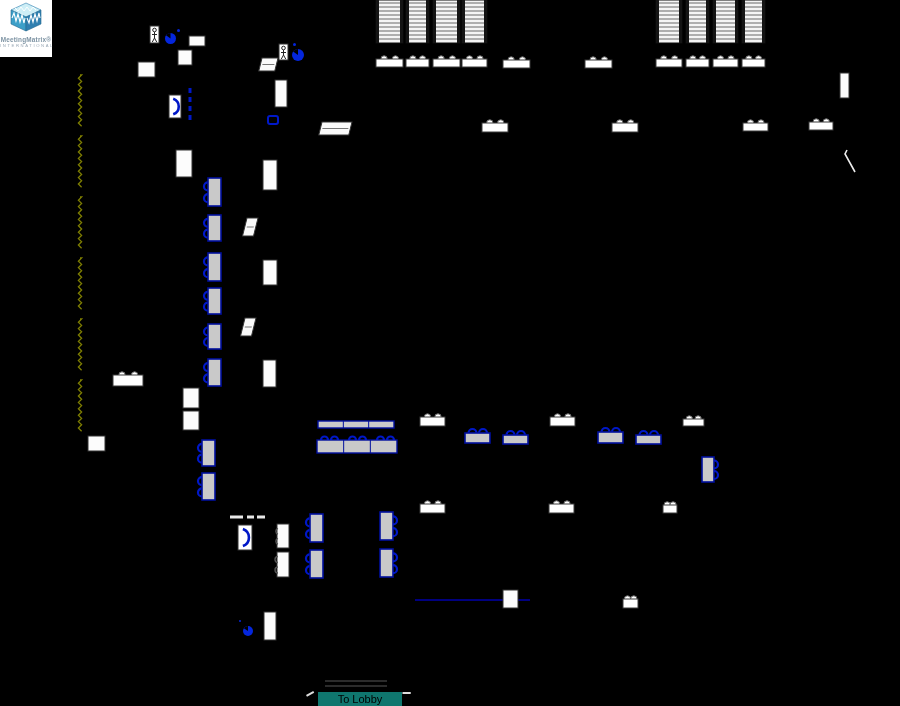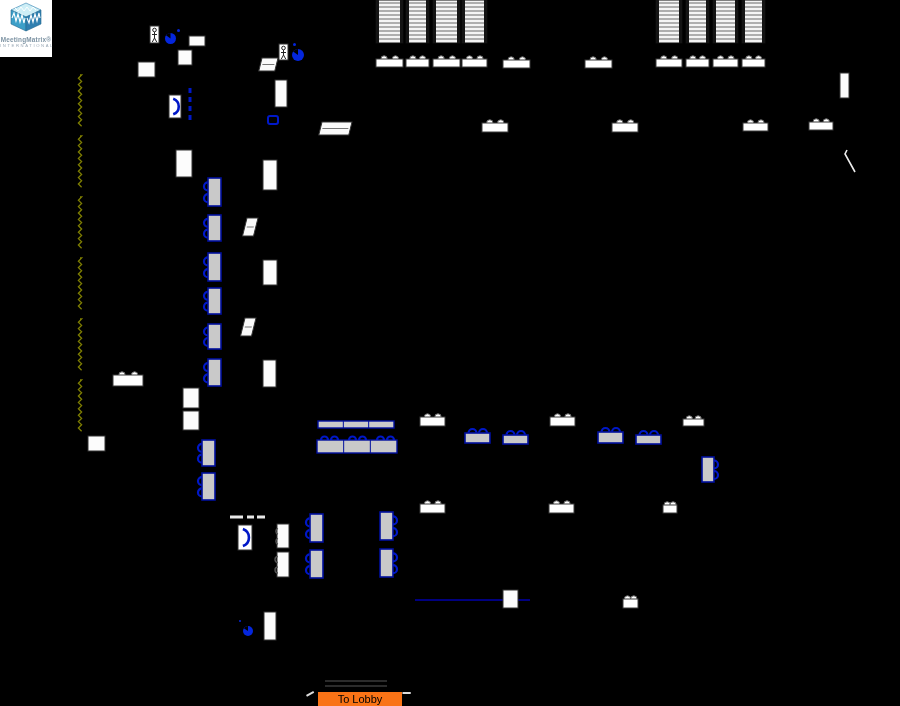--- a/index.html
+++ b/index.html
@@ -5,21 +5,21 @@
   html,body{margin:0;padding:0;background:#000;}
   #stage{position:relative;width:900px;height:706px;background:#000;overflow:hidden;
          font-family:"Liberation Sans",sans-serif;}
   #plan{position:absolute;left:0;top:0;}
   
   #logo{position:absolute;left:0;top:0;width:52px;height:57px;background:#fff;
         text-align:center;box-sizing:border-box;padding-top:2px;}
   #logo .l1{font-size:6.4px;color:#7d93a3;font-weight:bold;letter-spacing:.2px;line-height:7px;}
   #logo .l2{font-size:4.2px;color:#98a7b4;letter-spacing:1.6px;line-height:6px;}
   
-  #tolobby{position:absolute;left:318px;top:692px;width:84px;height:14px;background:#f97316;
+  #tolobby{position:absolute;left:318px;top:692px;width:84px;height:14px;background:#0f766e;
            color:#000;font-size:11px;line-height:14px;text-align:center;}
 </style>
 </head>
 <body>
 
 <div id="stage">
   <svg id="plan" width="900" height="706">
       <g transform="translate(80,0)">
         <path d="M 0 75 L 1.6 75 L -1.6 78.2 L 1.6 81.4 L -1.6 84.60000000000001 L 1.6 87.80000000000001 L -1.6 91.00000000000001 L 1.6 94.20000000000002 L -1.6 97.40000000000002 L 1.6 100.60000000000002 L -1.6 103.80000000000003 L 1.6 107.00000000000003 L -1.6 110.20000000000003 L 1.6 113.40000000000003 L -1.6 116.60000000000004 L 1.6 119.80000000000004 L -1.6 123.00000000000004 L 1.6 126.20000000000005" fill="none" stroke="#7f7f00" stroke-width="1.3"></path>
         <path d="M 0 136 L 1.6 136 L -1.6 139.2 L 1.6 142.39999999999998 L -1.6 145.59999999999997 L 1.6 148.79999999999995 L -1.6 151.99999999999994 L 1.6 155.19999999999993 L -1.6 158.39999999999992 L 1.6 161.5999999999999 L -1.6 164.7999999999999 L 1.6 167.9999999999999 L -1.6 171.19999999999987 L 1.6 174.39999999999986 L -1.6 177.59999999999985 L 1.6 180.79999999999984 L -1.6 183.99999999999983 L 1.6 187.19999999999982" fill="none" stroke="#7f7f00" stroke-width="1.3"></path>

